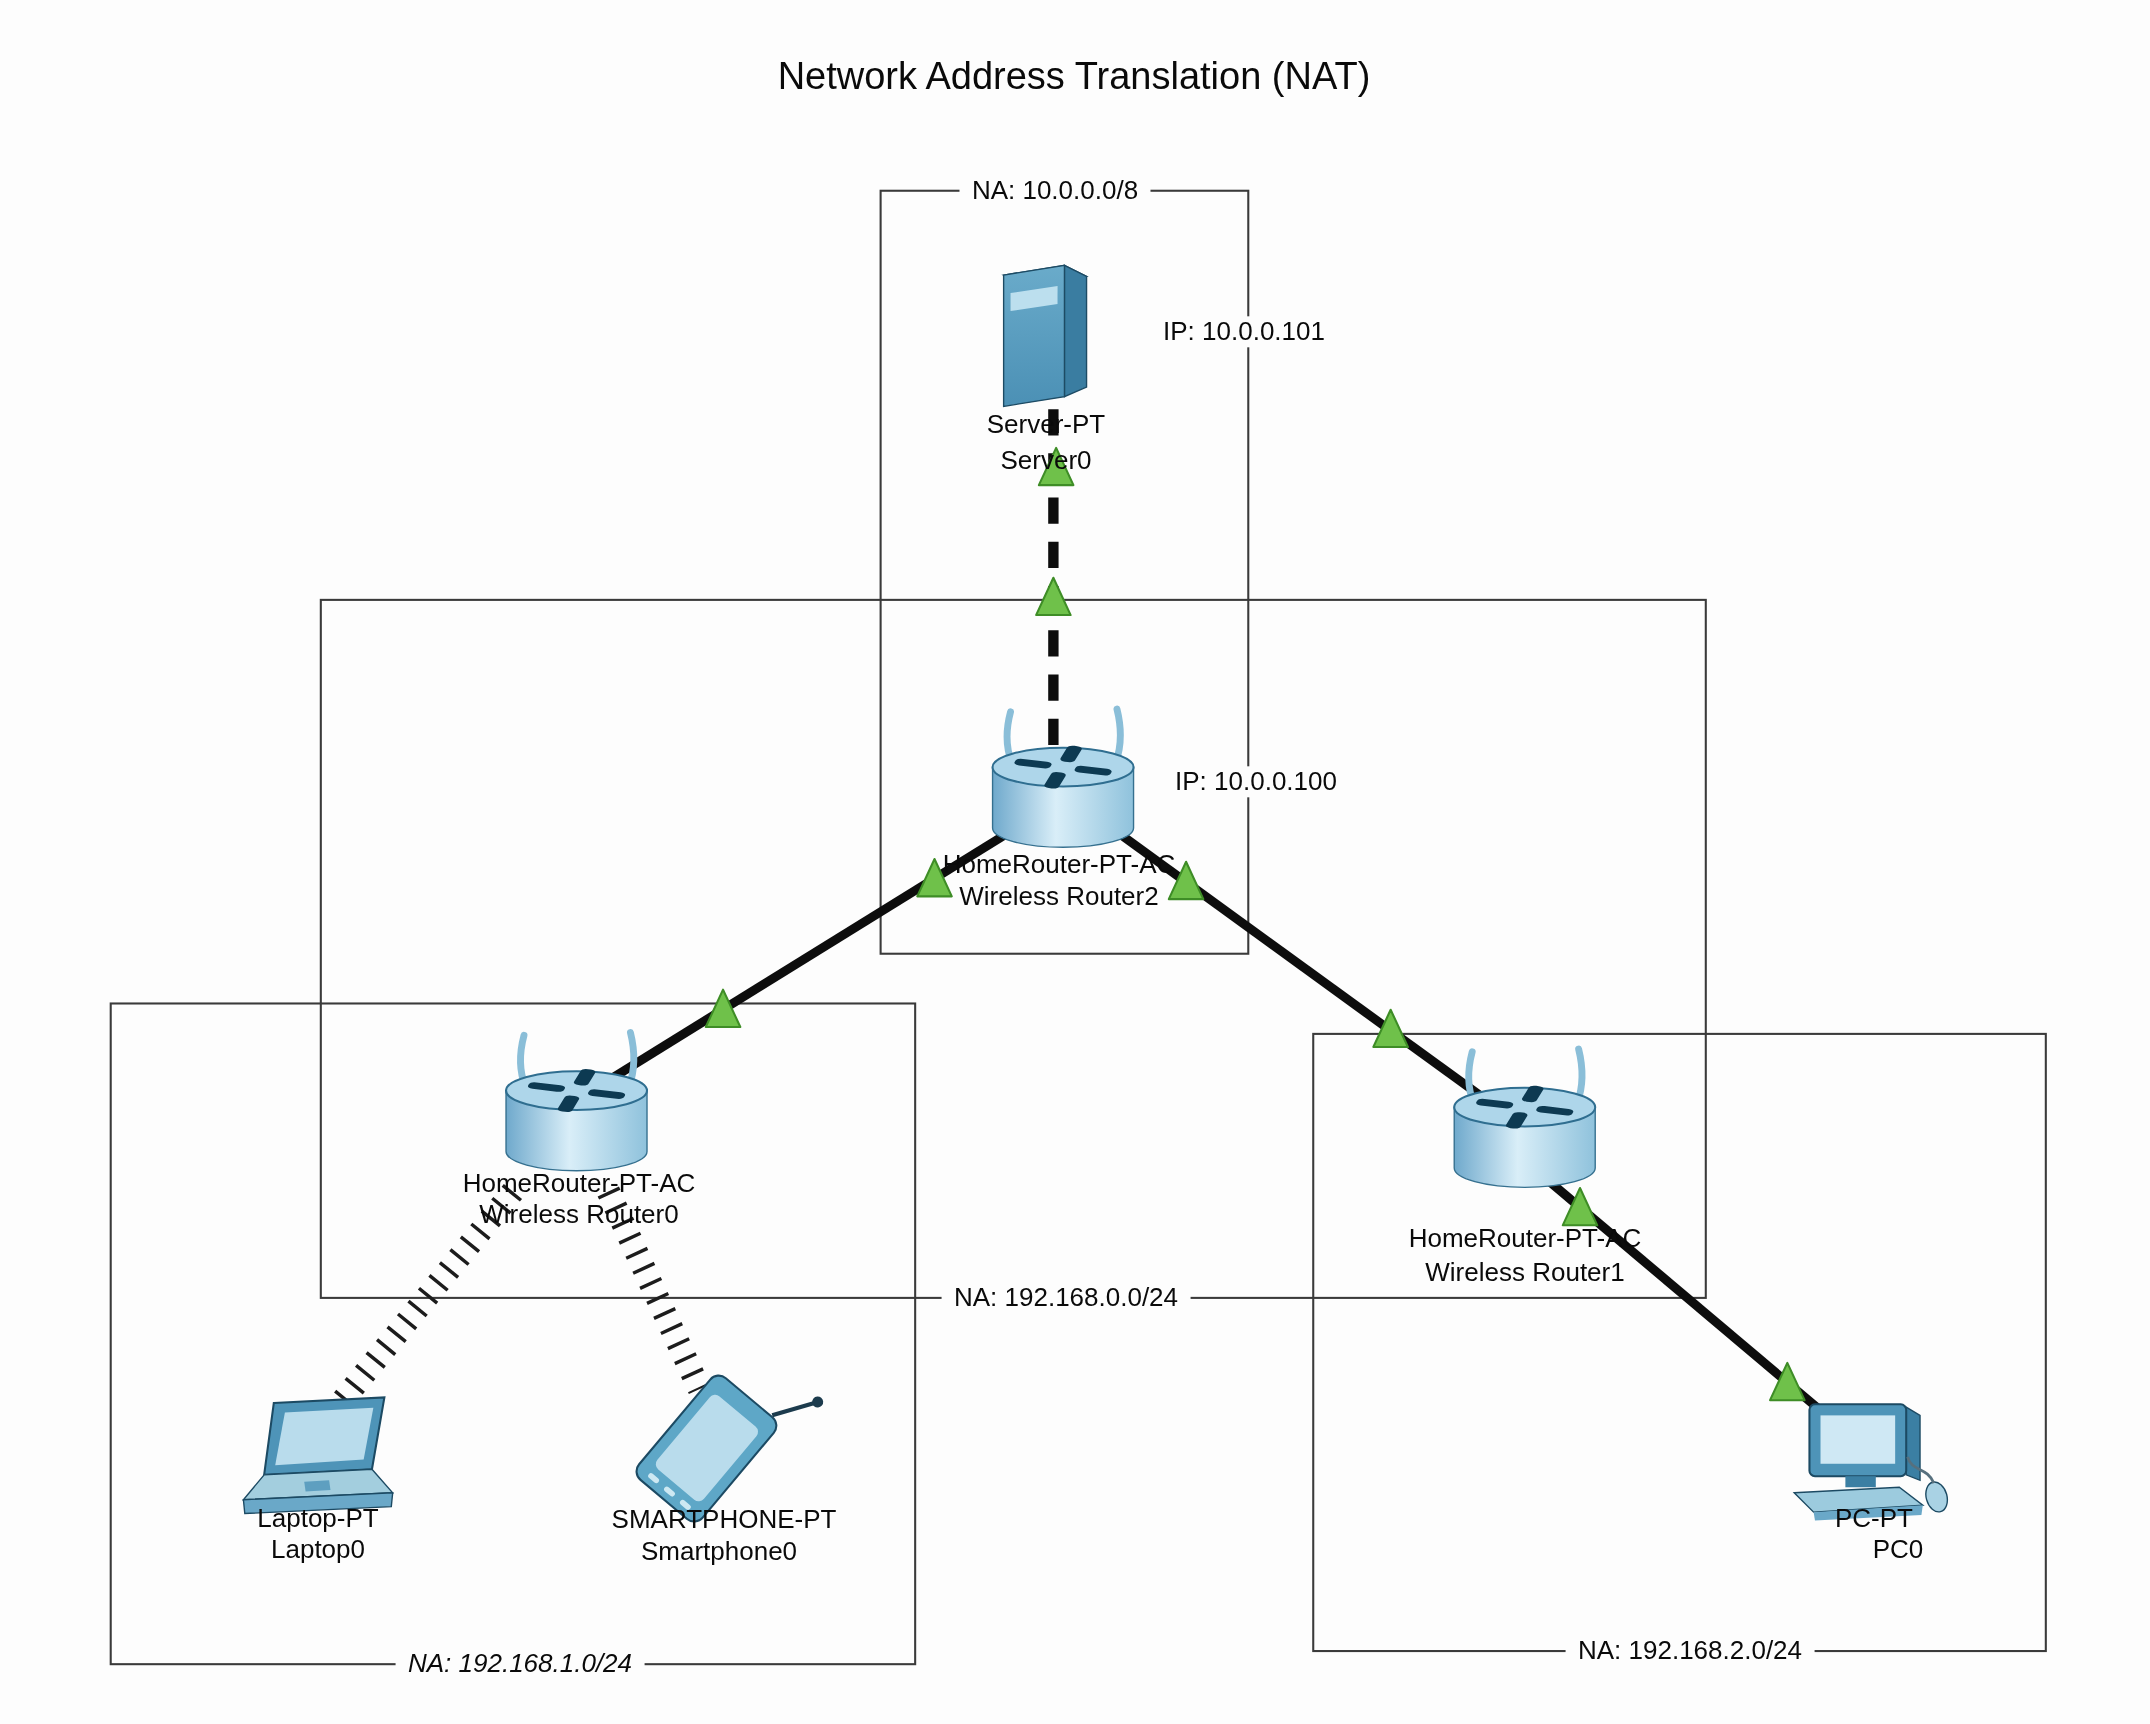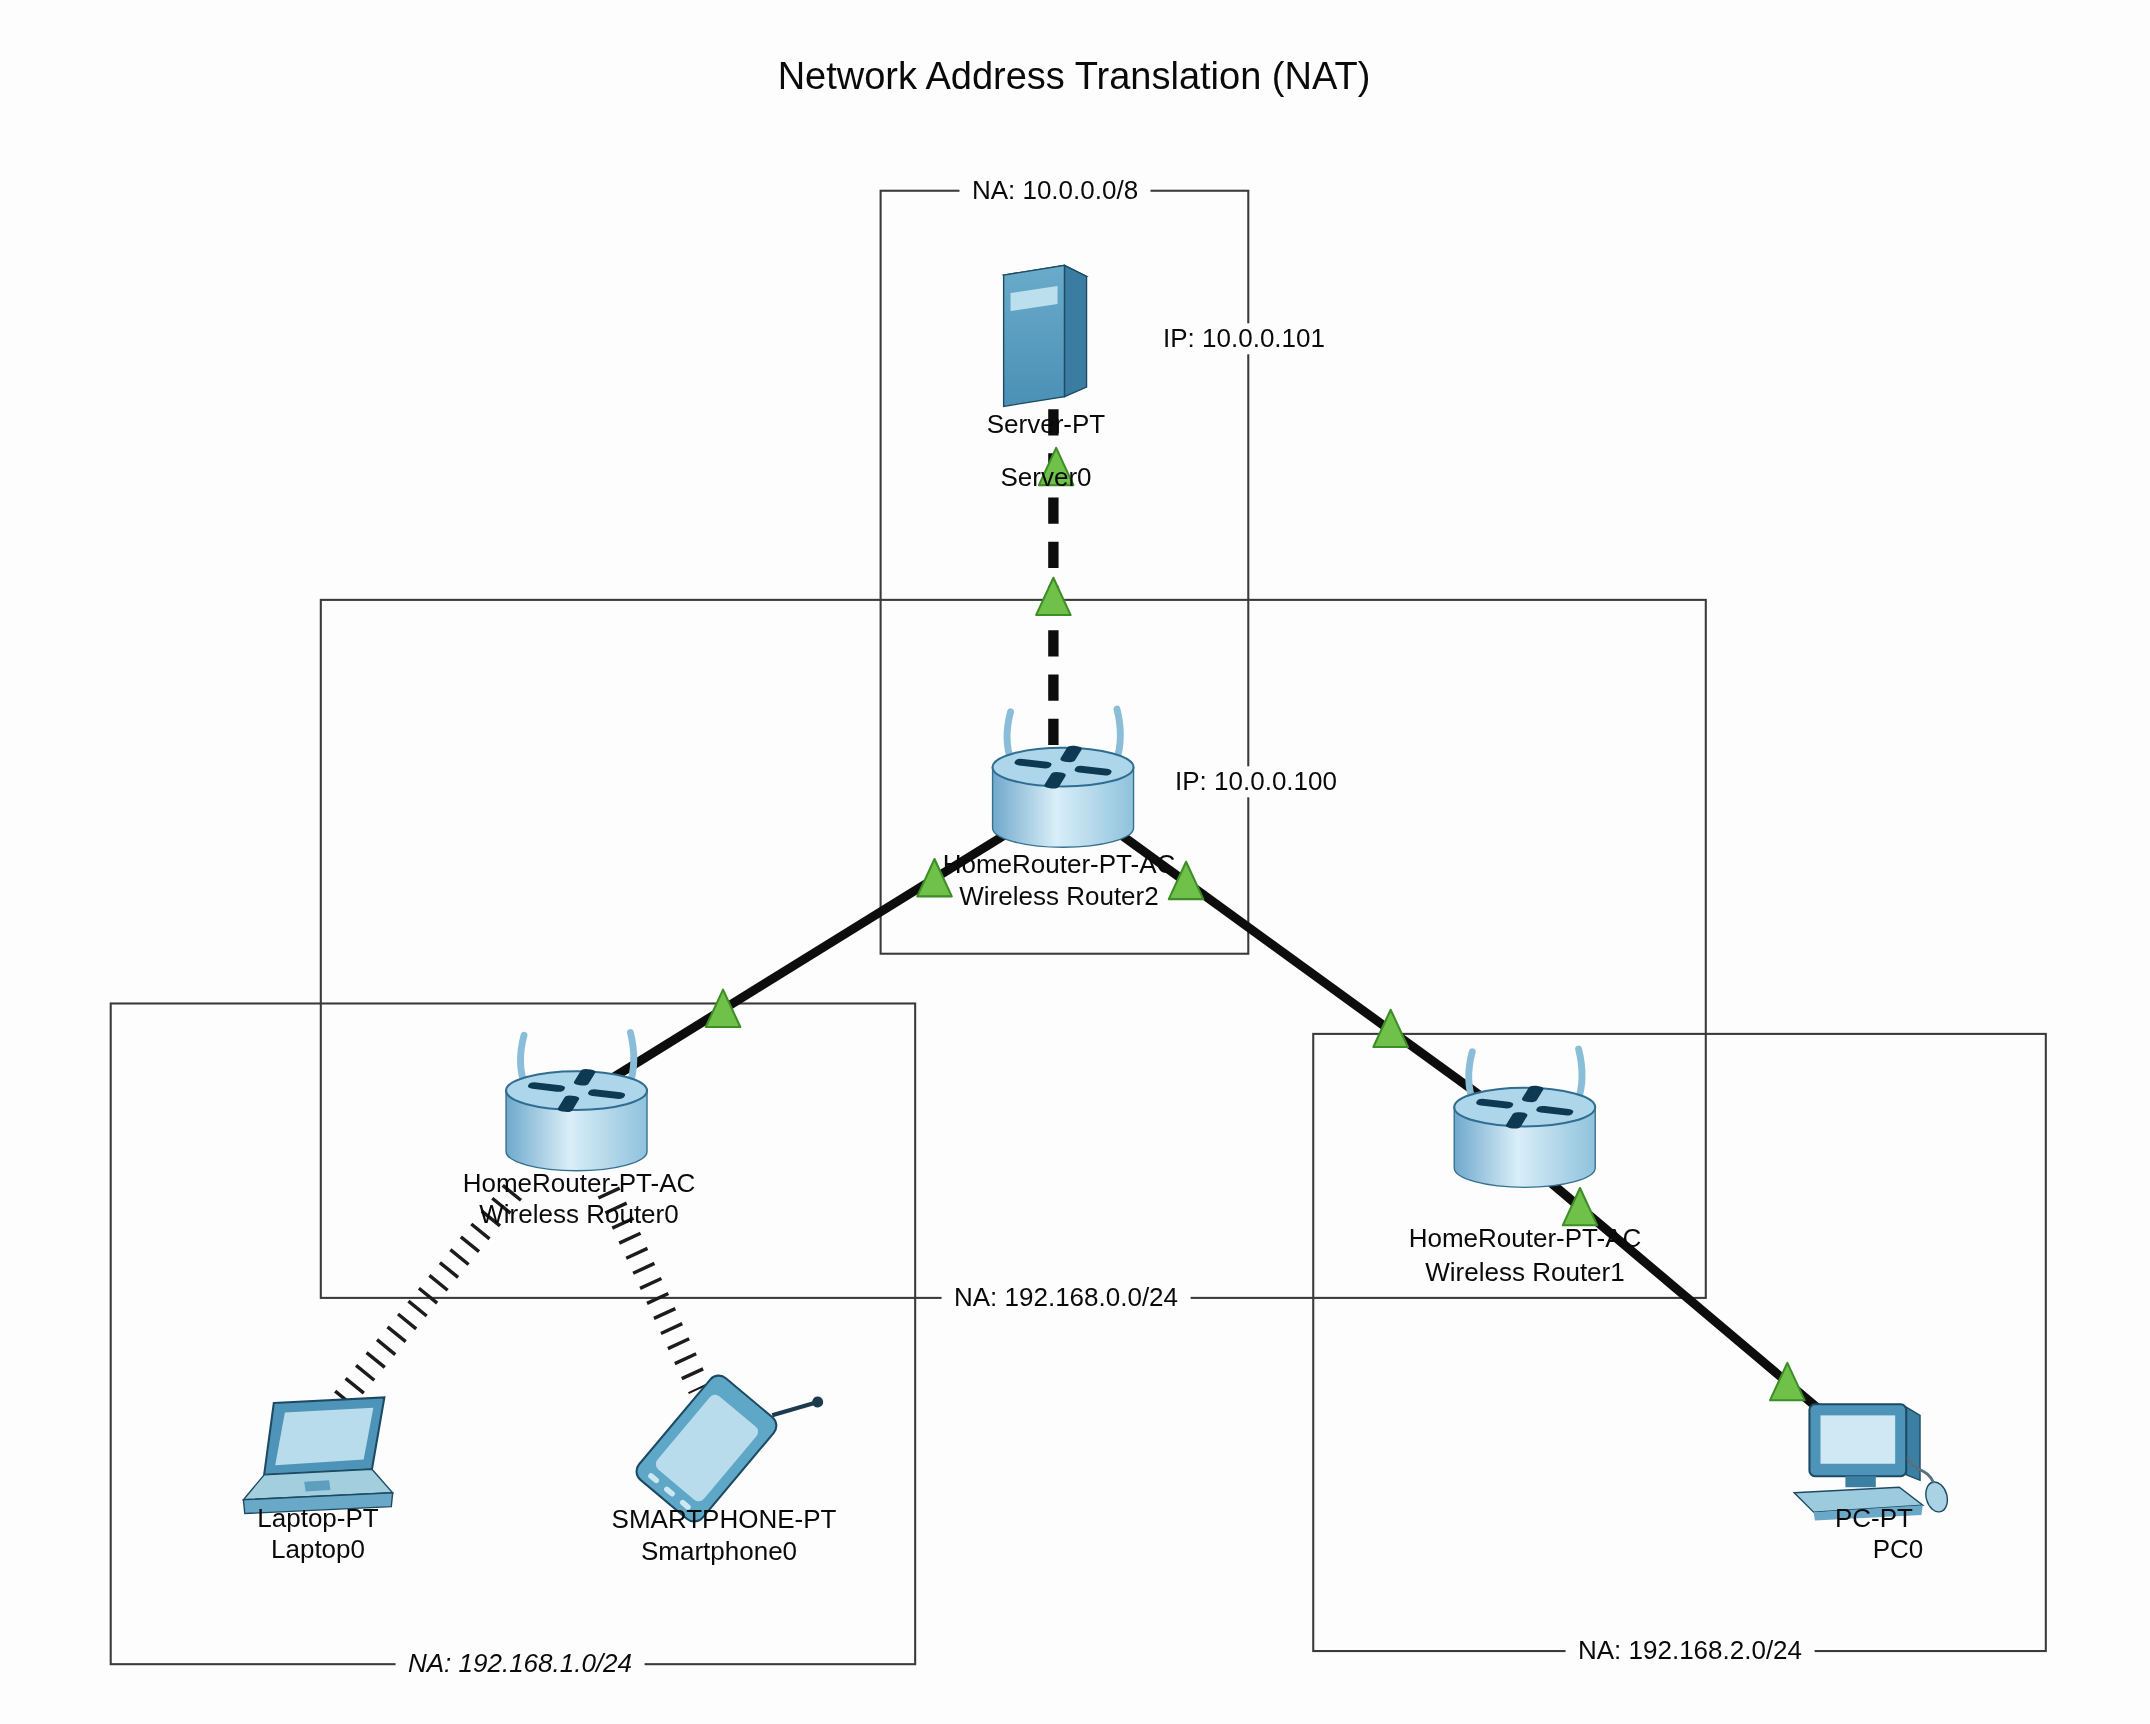--- a/index.html
+++ b/index.html
@@ -176,25 +176,25 @@
     </g>
   </svg>
 
   <div class="lbl title" style="left:1074px;top:77px;">Network Address Translation (NAT)</div>
 
   <div class="lbl bg" style="left:1055px;top:191px;">NA: 10.0.0.0/8</div>
   <div class="lbl bg" style="left:1066px;top:1298px;">NA: 192.168.0.0/24</div>
   <div class="lbl bg" style="left:520px;top:1664px;font-style:italic;">NA: 192.168.1.0/24</div>
   <div class="lbl bg" style="left:1690px;top:1651px;">NA: 192.168.2.0/24</div>
 
-  <div class="lbl bg" style="left:1244px;top:339px;">IP: 10.0.0.101</div>
+  <div class="lbl bg" style="left:1244px;top:332px;">IP: 10.0.0.101</div>
   <div class="lbl bg" style="left:1256px;top:782px;">IP: 10.0.0.100</div>
 
   <div class="lbl" style="left:1046px;top:424px;">Server-PT</div>
-  <div class="lbl" style="left:1046px;top:477px;">Server0</div>
+  <div class="lbl" style="left:1046px;top:460px;">Server0</div>
 
   <div class="lbl" style="left:1059px;top:864px;">HomeRouter-PT-AC</div>
   <div class="lbl" style="left:1059px;top:896px;">Wireless Router2</div>
 
   <div class="lbl" style="left:579px;top:1183px;">HomeRouter-PT-AC</div>
   <div class="lbl" style="left:579px;top:1214px;">Wireless Router0</div>
 
   <div class="lbl" style="left:1525px;top:1238px;">HomeRouter-PT-AC</div>
   <div class="lbl" style="left:1525px;top:1272px;">Wireless Router1</div>
 

